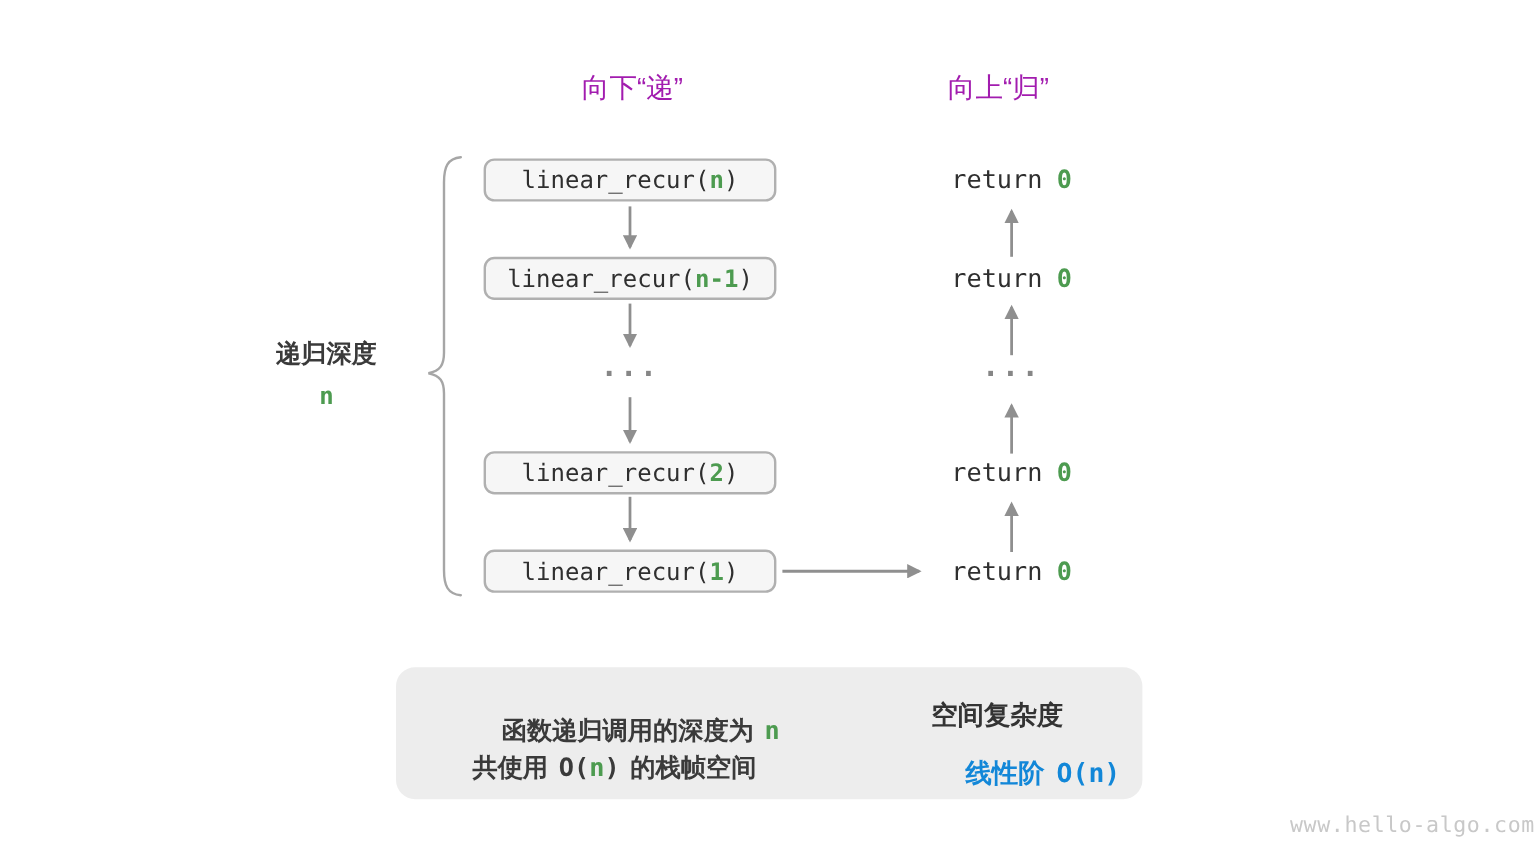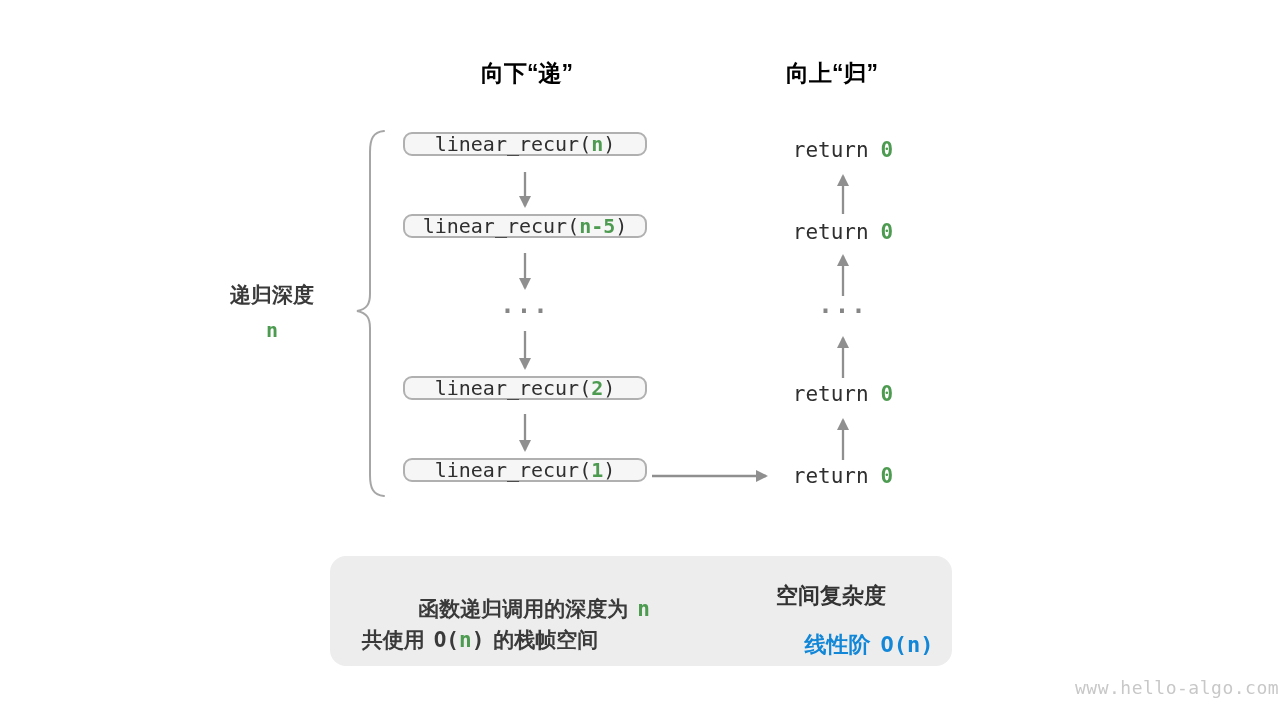--- a/index.html
+++ b/index.html
@@ -7,26 +7,26 @@
     position:relative; width:1280px; height:720px; background:#ffffff;
     overflow:hidden;
     font-family:"Liberation Sans", sans-serif;
   }
   .mono { font-family:"DejaVu Sans Mono","Liberation Mono",monospace; }
   .abs { position:absolute; }
   .cx { transform:translateX(-50%); }
 
   
   .col-header {
-    font-size:23px; font-weight:bold; color:#000000; white-space:nowrap;text-align:center;
+    font-size:23px; font-weight:normal; color:#a21caf; white-space:nowrap;text-align:center;
   }
 
   
   .call-box {
-    left:403px; width:244px; height:24px;
+    left:403px; width:244px; height:36px;
     background:#f6f6f6; border:2px solid #b0b0b0; border-radius:9px;
     box-sizing:border-box;
     display:flex; align-items:center; justify-content:center;
     font-size:20px; color:#2f2f2f; white-space:nowrap;
   }
   .call-box .arg { color:#4d9b50; font-weight:bold; }
 
   
   .ret-row {
     font-size:21px; color:#2f2f2f; white-space:nowrap; line-height:26px;
@@ -102,21 +102,21 @@
   <div class="abs cx depth-label" style="left:272px; top:281px;">递归深度</div>
   <div class="abs cx depth-var mono" style="left:272px; top:318px;">n</div>
 
   <div class="abs call-box mono" style="top:132px;">
     <span>linear_recur(</span>
       <span class="arg">n</span>
       <span>)</span>
   </div>
   <div class="abs call-box mono" style="top:214px;">
     <span>linear_recur(</span>
-      <span class="arg">n-5</span>
+      <span class="arg">n-1</span>
       <span>)</span>
   </div>
   <div class="abs cx ellipsis mono" style="left:525px; top:292px;">...</div>
   <div class="abs call-box mono" style="top:376px;">
     <span>linear_recur(</span>
       <span class="arg">2</span>
       <span>)</span>
   </div>
   <div class="abs call-box mono" style="top:458px;">
     <span>linear_recur(</span>
@@ -137,21 +137,21 @@
   <div class="abs cx ret-row mono" style="left:843px; top:463px;">
     <span>return</span><span class="val">0</span>
   </div>
 
 
   <div class="abs summary-panel"></div>
 
   <div class="abs cx sum-line" style="left:534px; top:584px;margin-top:12px;">
     <span>函数递归调用的深度为</span><span class="var mono gap-l">n</span>
   </div>
-  <div class="abs cx sum-line" style="left:480px; top:627px;text-align:center;">
+  <div class="abs cx sum-line" style="left:512px; top:627px;text-align:center;">
     <span class="gap-r">共使用</span><span class="code mono">O(</span><span class="var mono">n</span><span class="code mono gap-r">)</span><span>的栈帧空间</span>
   </div>
 
   <div class="abs cx result-title" style="left:831px; top:581px;">空间复杂度</div>
   <div class="abs cx result-line" style="left:831px; top:630px;">
     <span>线性阶</span><span class="code mono">O(n)</span>
   </div>
 
   <div class="abs footer-url mono" style="left:1075px; top:677px;">www.hello-algo.com</div>
 

